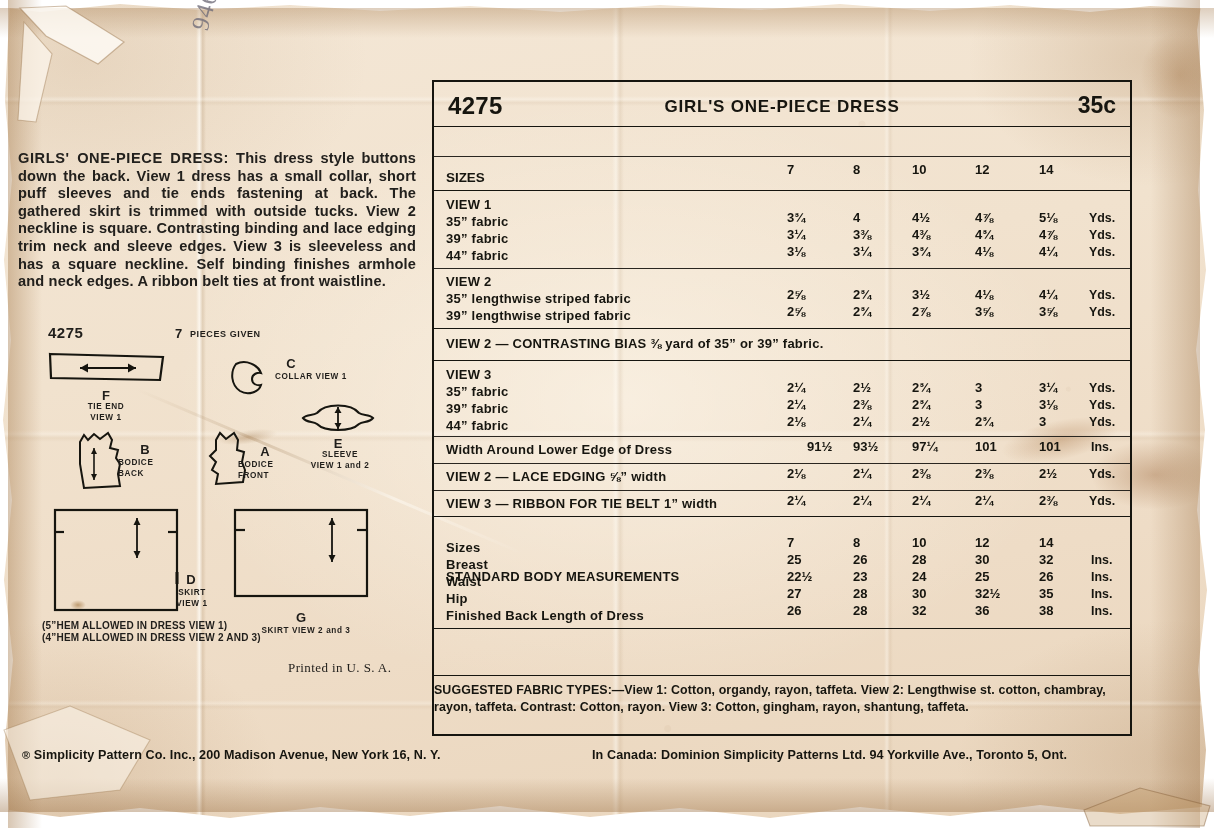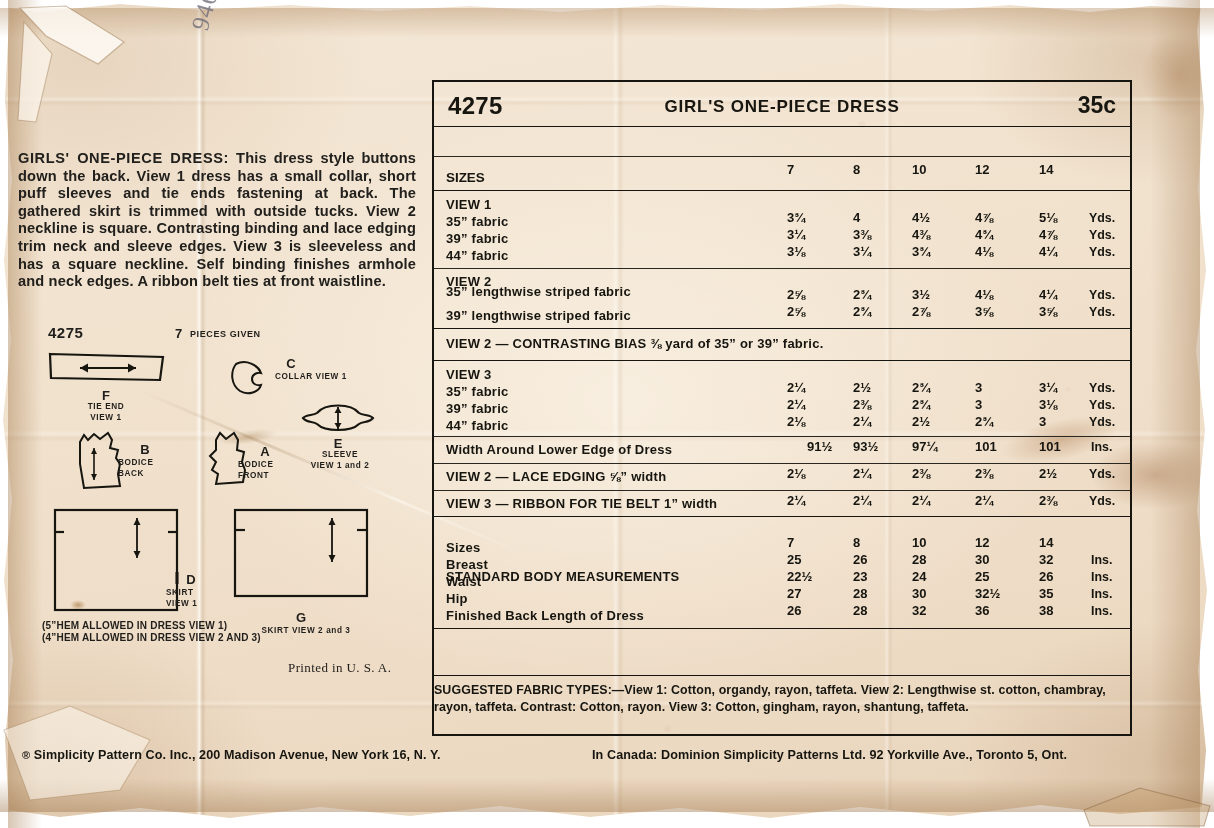--- a/index.html
+++ b/index.html
@@ -184,21 +184,21 @@
     <svg style="position:absolute;left:34px;top:184px;" width="132" height="110" viewBox="0 0 132 110">
       <rect x="3" y="4" width="122" height="100" fill="none" stroke="#16150F" stroke-width="2.2"></rect>
       <line x1="3" y1="26" x2="12" y2="26" stroke="#16150F" stroke-width="2.2"></line>
       <line x1="116" y1="26" x2="125" y2="26" stroke="#16150F" stroke-width="2.2"></line>
       <line x1="125" y1="66" x2="125" y2="78" stroke="#16150F" stroke-width="3"></line>
       <line x1="85" y1="12" x2="85" y2="52" stroke="#16150F" stroke-width="1.8"></line>
       <path d="M85 12 L81.5 19 L88.5 19 Z" fill="#16150F"></path>
       <path d="M85 52 L81.5 45 L88.5 45 Z" fill="#16150F"></path>
     </svg>
     <div class="pletter" style="left:158px;top:250px;width:30px;">D</div>
-    <div class="plabel" style="left:148px;top:266px;width:52px;text-align:left;">SKIRT<br>VIEW 1</div>
+    <div class="plabel" style="left:148px;top:266px;width:52px;text-align:center;">SKIRT<br>VIEW 1</div>
 
     <svg style="position:absolute;left:214px;top:184px;" width="142" height="100" viewBox="0 0 142 100">
       <rect x="3" y="4" width="132" height="86" fill="none" stroke="#16150F" stroke-width="2.2"></rect>
       <line x1="3" y1="24" x2="13" y2="24" stroke="#16150F" stroke-width="2.2"></line>
       <line x1="125" y1="24" x2="135" y2="24" stroke="#16150F" stroke-width="2.2"></line>
       <line x1="100" y1="12" x2="100" y2="56" stroke="#16150F" stroke-width="1.8"></line>
       <path d="M100 12 L96.5 19 L103.5 19 Z" fill="#16150F"></path>
       <path d="M100 56 L96.5 49 L103.5 49 Z" fill="#16150F"></path>
     </svg>
     <div class="pletter" style="left:268px;top:288px;width:30px;">G</div>
@@ -251,21 +251,21 @@
     <div class="cell" style="left:353px;top:162px;">3⅛</div>
     <div class="cell" style="left:419px;top:162px;">3¼</div>
     <div class="cell" style="left:478px;top:162px;">3¾</div>
     <div class="cell" style="left:541px;top:162px;">4⅛</div>
     <div class="cell" style="left:605px;top:162px;">4¼</div>
     <div class="unit" style="left:655px;top:163px;">Yds.</div>
 
     <div class="rule thin" style="top:186px;"></div>
 
     <div class="rowlabel" style="left:12px;top:192px;">VIEW 2</div>
-    <div class="rowlabel" style="left:12px;top:202px;">35” lengthwise striped fabric</div>
+    <div class="rowlabel" style="left:12px;top:209px;">35” lengthwise striped fabric</div>
     <div class="rowlabel" style="left:12px;top:226px;">39” lengthwise striped fabric</div>
 
     <div class="cell" style="left:353px;top:205px;">2⅝</div>
     <div class="cell" style="left:419px;top:205px;">2¾</div>
     <div class="cell" style="left:478px;top:205px;">3½</div>
     <div class="cell" style="left:541px;top:205px;">4⅛</div>
     <div class="cell" style="left:605px;top:205px;">4¼</div>
     <div class="unit" style="left:655px;top:206px;">Yds.</div>
 
     <div class="cell" style="left:353px;top:222px;">2⅝</div>
@@ -381,16 +381,16 @@
     <div class="rule" style="top:593px;"></div>
 
     <div class="para" style="left:0;top:600px;width:676px;">SUGGESTED FABRIC TYPES:—View 1: Cotton, organdy, rayon, taffeta. View 2: Lengthwise st. cotton, chambray, rayon, taffeta. Contrast: Cotton, rayon. View 3: Cotton, gingham, rayon, shantung, taffeta.</div>
   </div>
 
   <div id="footer">
     <div id="footL">
       <span class="copy">®</span>
       <span>Simplicity Pattern Co. Inc., 200 Madison Avenue, New York 16, N. Y.</span>
     </div>
-    <div id="footR">In Canada: Dominion Simplicity Patterns Ltd. 92 Yorkville Ave., Toronto 5, Ont.</div>
+    <div id="footR">In Canada: Dominion Simplicity Patterns Ltd. 94 Yorkville Ave., Toronto 5, Ont.</div>
   </div>
 
 </div>
 
 </body></html>

